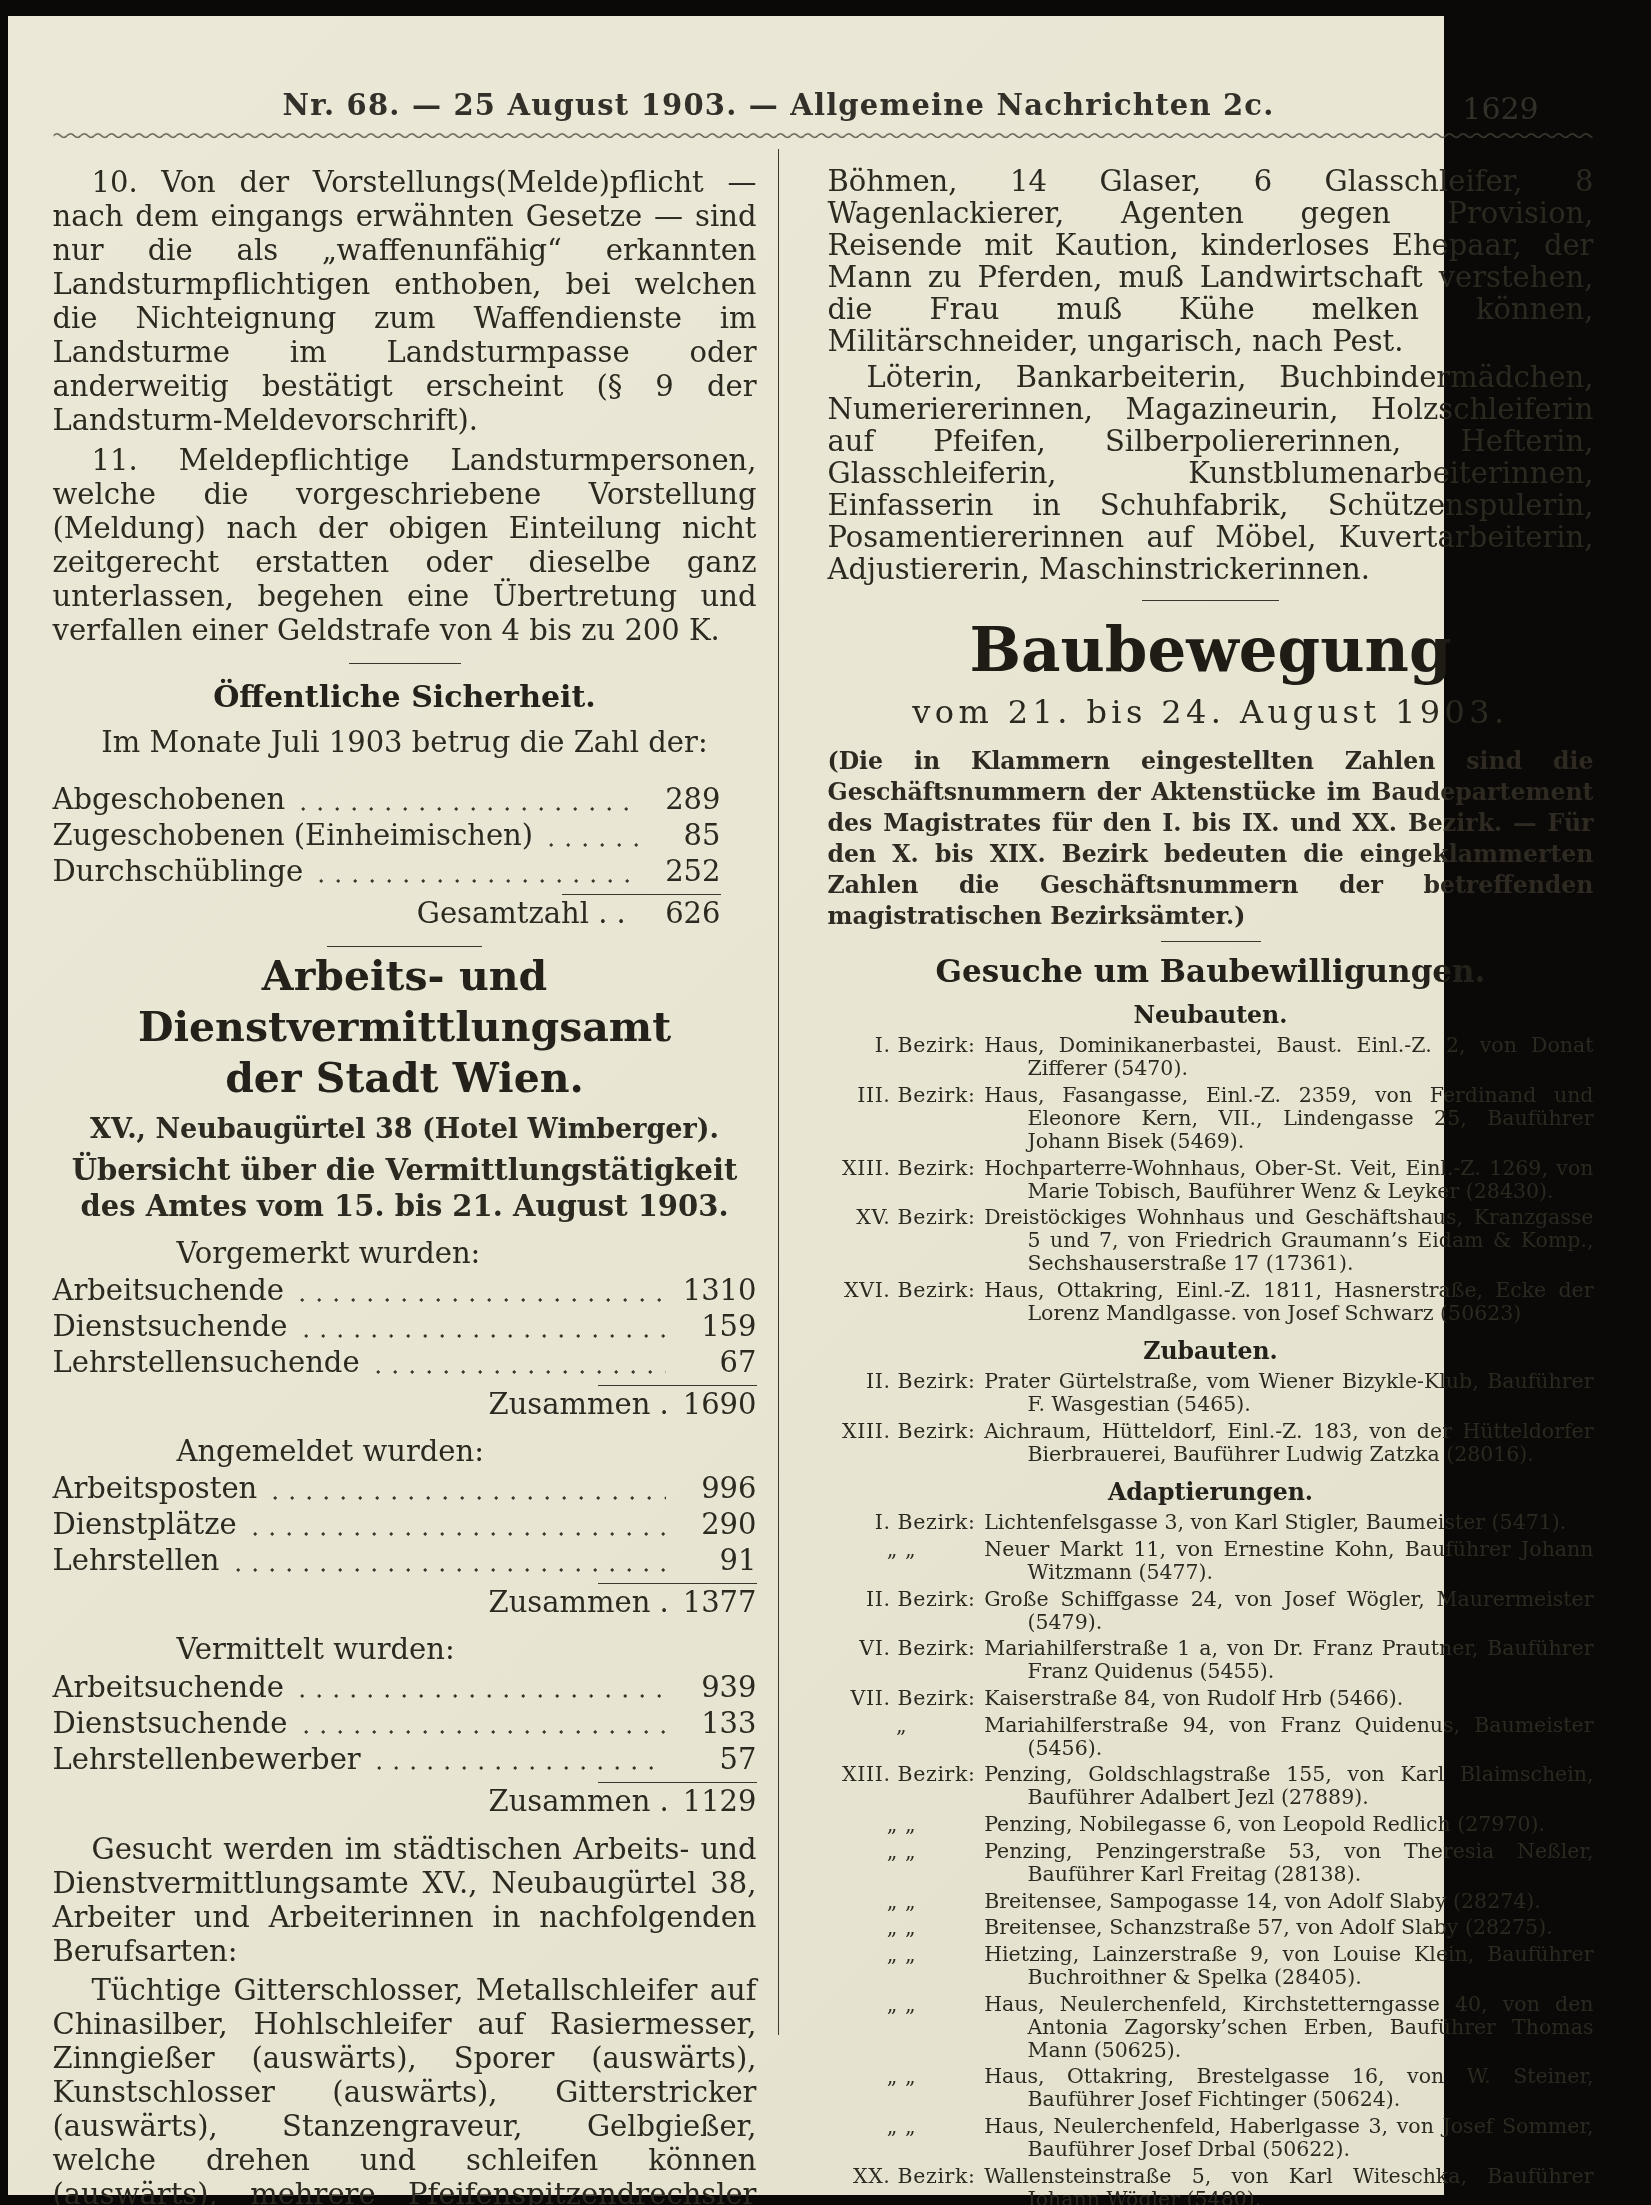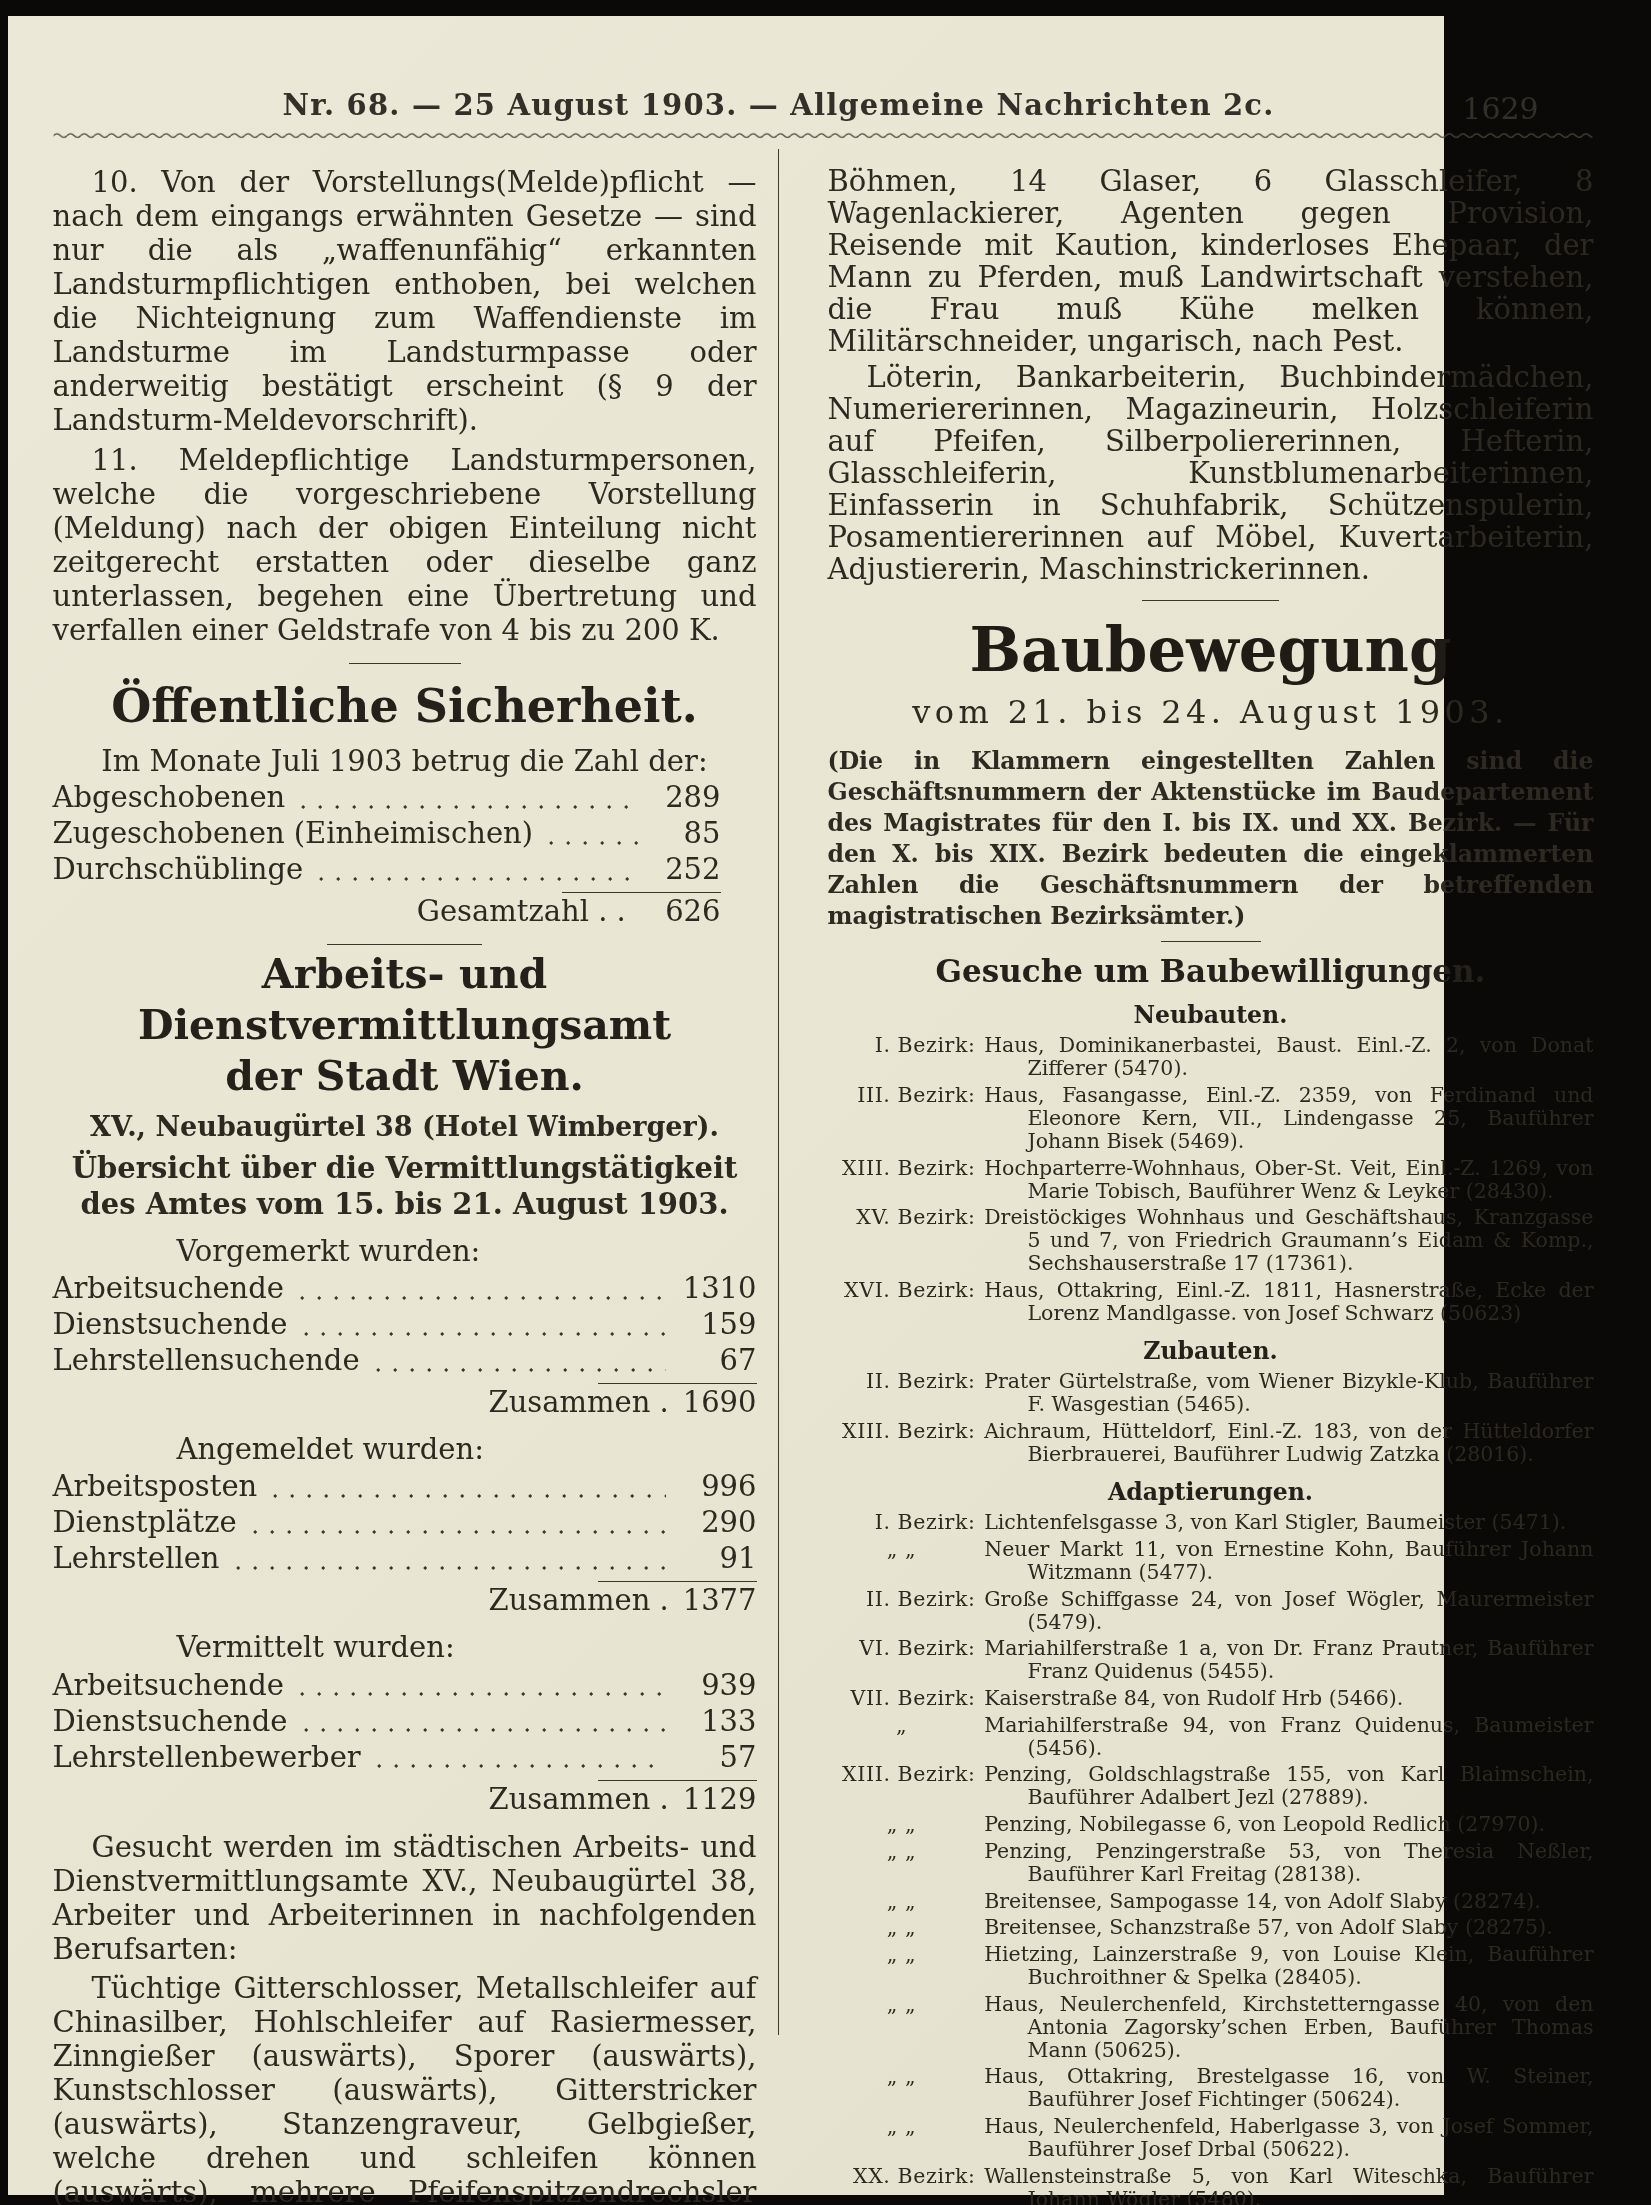--- a/index.html
+++ b/index.html
@@ -32,23 +32,23 @@
   .col-left{position:absolute;left:45px;top:149px;width:704px;}
   .col-right{position:absolute;left:820px;top:149px;width:766px;}
 
   .body-p{font-size:29px;line-height:34px;text-align:justify;text-indent:39px;overflow-wrap:break-word;}
   .mt10{margin-top:6.2px;}
   hr.short{border:none;border-top:1.9px solid #3a362b;width:112px;margin:16px auto 0;}
   hr.short2{border:none;border-top:1.9px solid #3a362b;width:155px;margin:13.7px auto 0;}
   hr.short3{border:none;border-top:1.9px solid #3a362b;width:137px;margin:15px auto 0;}
   hr.short4{border:none;border-top:1.6px solid #3a362b;width:100px;margin:8.7px auto 0;}
 
-  .sec-title{font-size:46px;font-weight:bold;text-align:center;margin-top:15px;color:#24211b;}
+  .sec-title{font-size:30px;font-weight:bold;text-align:center;margin-top:15px;color:#24211b;}
   .sec-subtitle{font-size:29px;text-align:center;margin-top:11.2px;}
-  .stat-block{margin-top:1px;padding-right:36px;}
+  .stat-block{margin-top:22px;padding-right:36px;}
   .row{display:flex;align-items:baseline;font-size:29px;line-height:36px;}
   .row .lbl{flex:none;}
   .leader{
     flex:1;height:1em;margin:0 6.2px;align-self:flex-end;
     background-image:radial-gradient(circle,#3a362c 1.6px,rgba(0,0,0,0) 1.7px);
     background-size:17px 7.5px;background-position:3.7px 78%;background-repeat:repeat-x;
   }
   .num{flex:none;width:75px;text-align:right;}
   .sum-rule{width:159px;border-top:1.6px solid #3a362b;margin:5px 0 0 auto;}
   .sum-row{display:flex;justify-content:flex-end;font-size:29px;line-height:37px;}

